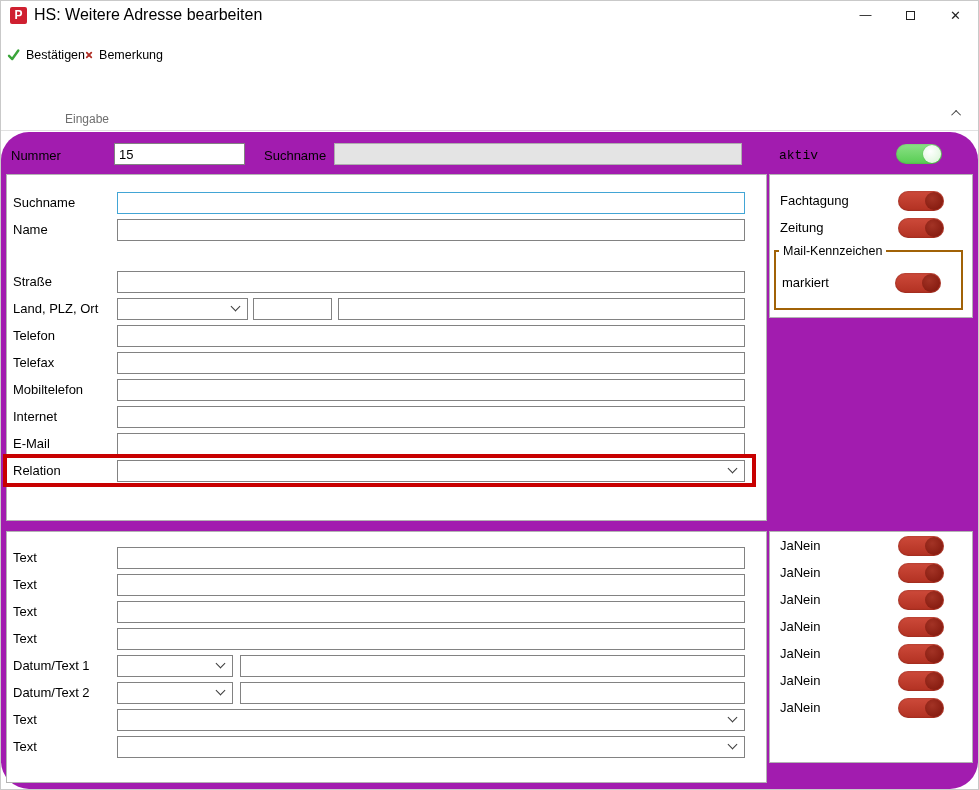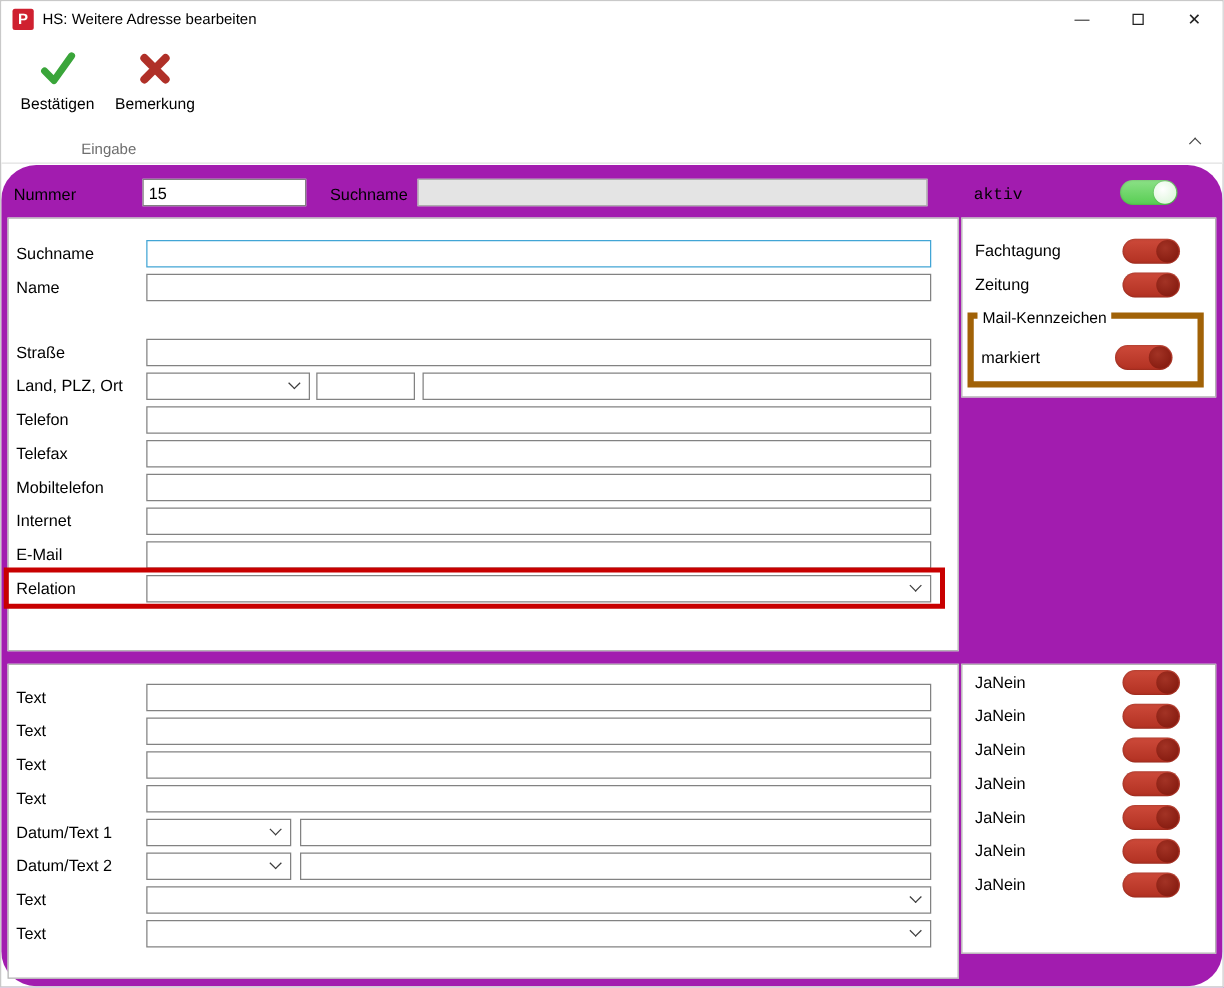--- a/index.html
+++ b/index.html
@@ -5,30 +5,30 @@
   * { margin:0; padding:0; box-sizing:border-box; }
   html,body { background:#f0f0f0; }
   body { font-family:"Liberation Sans", sans-serif; font-size:13px; color:#000; }
 
   #window { position:relative; width:979px; height:790px; background:#fff; border:1px solid #c9c9c9; overflow:hidden; }
 
   
   .titlebar { height:28px; display:flex; align-items:center; padding-left:9px; background:#fff; }
   .app-icon { width:17px; height:17px; background:#cf2030; color:#fff; font-weight:bold; font-size:12px;
               display:flex; align-items:center; justify-content:center; border-radius:2px; flex:none; }
-  .title { margin-left:7px; font-size:12px; }
+  .title { margin-left:7px; font-size:16px; }
   .win-controls { margin-left:auto; display:flex; height:28px; }
   .win-btn { width:45px; display:flex; align-items:center; justify-content:center; font-size:12px; color:#222; cursor:pointer; }
   .max-glyph { width:9px; height:9px; border:1px solid #222; display:inline-block; }
   .close-glyph { font-size:13px; }
 
   
   .ribbon { position:relative; height:102px; border-bottom:1px solid #e1e1e1; background:#fff; }
   .ribbon-buttons { display:flex; padding:6px 0 0 6px; }
-  .ribbon-btn { width:78px; display:flex; flex-direction:column; align-items:center; gap:6px; padding:5px 0 2px; cursor:pointer; }
+  .ribbon-btn { width:78px; display:flex; align-items:center; gap:6px; padding:5px 0 2px; cursor:pointer; }
   .ic { width:30px; height:30px; }
   .rlbl { font-size:12.5px; }
   .ribbon-group { position:absolute; top:83px; left:6px; width:160px; text-align:center; font-size:12px; color:#6e6e6e; }
   .ribbon-collapse { position:absolute; right:12px; bottom:10px; width:18px; height:14px; display:flex; align-items:center; justify-content:center; cursor:pointer; }
   .chev-up { width:7px; height:7px; border-left:1.5px solid #444; border-top:1.5px solid #444; transform:rotate(45deg) translateY(2px); }
 
   
   .content { position:absolute; top:131px; left:0; right:0; bottom:0; background:#a21caf;border-radius:28px; }
   .abs { position:absolute; }
   .lab { font-size:13px; white-space:nowrap; }
@@ -55,21 +55,21 @@
   .w-full { width:628px; }
   .c-land { width:131px; margin-right:5px; }
   .w-plz  { width:79px;  margin-right:6px; }
   .w-ort  { width:407px; }
   .c-datum{ width:116px; margin-right:7px; }
   .w-dt   { width:505px; }
 
   .flag-row { display:flex; align-items:center; height:27px; padding:0 28px 0 10px; font-size:13px; }
   .flag-row .toggle { margin-left:auto; }
 
-  .mail-group { position:relative; margin:9px 9px 0 4px; border:5px solid #a16207; height:60px; }
+  .mail-group { position:relative; margin:9px 9px 0 4px; border:2px solid #a16207; height:60px; }
   .mail-group-label { position:absolute; top:-8px; left:3px; background:#fff; padding:0 4px; font-size:12.5px; }
   .mail-group .flag-row { margin-top:17px; padding:0 20px 0 6px; }
 
   
   .toggle { width:46px; height:20px; border-radius:10px; position:relative; flex:none; cursor:pointer; }
   .toggle.on  { background:linear-gradient(180deg,#8ce187,#57cd52); box-shadow:inset 0 0 2px rgba(0,0,0,.25); }
   .toggle.on::after  { content:""; position:absolute; top:1px; right:1px; width:18px; height:18px; border-radius:50%;
                        background:radial-gradient(circle at 40% 35%, #ffffff, #d6f4d3); box-shadow:0 0 1px rgba(0,0,0,.35); }
   .toggle.off { background:linear-gradient(180deg,#cd4a3a,#b23122); box-shadow:inset 0 0 2px rgba(0,0,0,.3); }
   .toggle.off::after { content:""; position:absolute; top:1px; right:1px; width:18px; height:18px; border-radius:50%;

